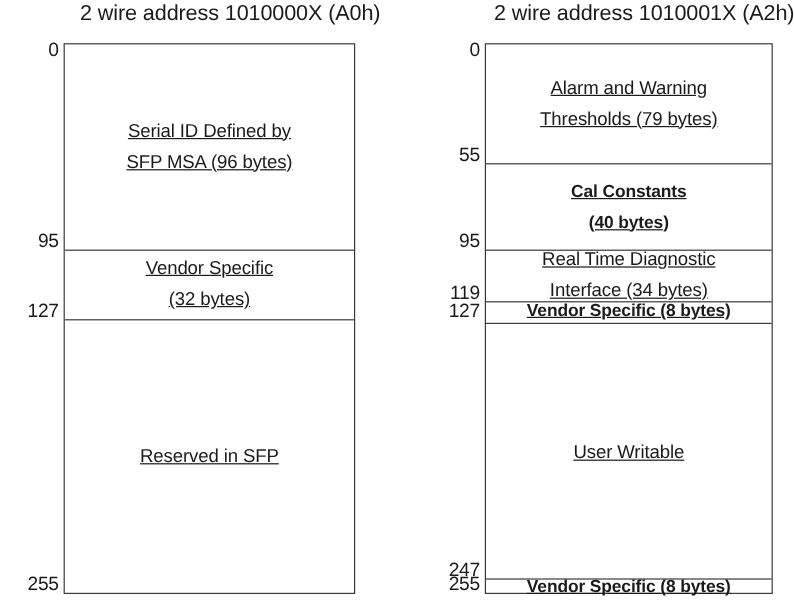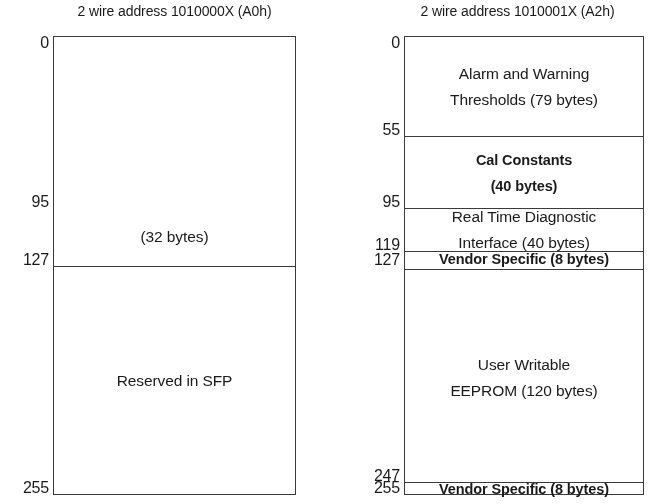--- a/index.html
+++ b/index.html
@@ -20,24 +20,24 @@
     position: absolute;
     top: 0;
     height: 504px;
   }
   #column-a0h { left: 0; width: 331px; }
   #column-a2h { left: 331px; width: 331px; }
 
   .map-header {
     position: absolute;
     top: 2px;
-    left: 16px;
+    left: 0;
     width: 331px;
-    text-align: center;
-    font-size: 14px;
+    text-align: right;
+    font-size: 18px;
     line-height: 18px;
     white-space: nowrap;
     letter-spacing: -0.1px;
   }
   #column-a0h .map-header { padding-right: 14px; box-sizing: border-box; }
   #column-a2h .map-header { padding-left: 10px; box-sizing: border-box; }
 
   
   .map-box {
     position: absolute;
@@ -60,41 +60,46 @@
     align-items: center;
     justify-content: center;
     text-align: center;
     font-size: 15.5px;
     line-height: 26px;
     letter-spacing: -0.1px;
   }
   .segment + .segment { border-top: 1.6px solid #3a3a3a; }
   .segment.bold { font-weight: bold; font-size: 14.5px; }
   .segment.single-line { line-height: 18px; align-items: center; }
-  .seg-line { display: block; white-space: nowrap; }
+  .seg-line { display: block; white-space: nowrap; text-decoration: underline; }
 
   
   .addr-label {
     position: absolute;
     width: 46px;
     text-align: right;
     font-size: 16px;
     line-height: 16px;
     letter-spacing: -0.2px;
   }
   #column-a0h .addr-label { left: 3px; }
   #column-a2h .addr-label { left: 23px; }
 </style>
 </head>
 <body>
 
 <div class="map-column" id="column-a0h">
   <div class="map-header">2 wire address 1010000X (A0h)</div>
   <div class="map-box">
+      <div class="segment" style="top: 0px; height: 171px;">
+        <span class="seg-line">Serial ID Defined by</span>
+        <span class="seg-line">SFP MSA (96 bytes)</span>
+      </div>
       <div class="segment" style="top: 171px; height: 57.6px;">
+        <span class="seg-line">Vendor Specific</span>
         <span class="seg-line">(32 bytes)</span>
       </div>
       <div class="segment" style="top: 228.6px; height: 230.4px;">
         <span class="seg-line">Reserved in SFP</span>
       </div>
     </div>
 <div class="addr-label" style="top: 35px;">0</div>
     <div class="addr-label" style="top: 194px;">95</div>
     <div class="addr-label" style="top: 251.6px;">127</div>
     <div class="addr-label" style="top: 480px;">255</div>
@@ -106,28 +111,27 @@
       <div class="segment" style="top: 0px; height: 99px;">
         <span class="seg-line">Alarm and Warning</span>
         <span class="seg-line">Thresholds (79 bytes)</span>
       </div>
       <div class="segment bold" style="top: 99px; height: 72px;">
         <span class="seg-line">Cal Constants</span>
         <span class="seg-line">(40 bytes)</span>
       </div>
       <div class="segment" style="top: 171px; height: 43.2px;">
         <span class="seg-line">Real Time Diagnostic</span>
-        <span class="seg-line">Interface (40 bytes)</span>
+        <span class="seg-line">Interface (34 bytes)</span>
       </div>
       <div class="segment bold single-line" style="top: 214.2px; height: 14.4px;">
         <span class="seg-line">Vendor Specific (8 bytes)</span>
       </div>
       <div class="segment" style="top: 232px; height: 216px;">
         <span class="seg-line">User Writable</span>
-        <span class="seg-line">EEPROM (120 bytes)</span>
       </div>
       <div class="segment bold single-line" style="top: 444.6px; height: 14.4px;">
         <span class="seg-line">Vendor Specific (8 bytes)</span>
       </div>
     </div>
 <div class="addr-label" style="top: 35px;">0</div>
     <div class="addr-label" style="top: 122px;">55</div>
     <div class="addr-label" style="top: 194px;">95</div>
     <div class="addr-label" style="top: 237.2px;">119</div>
     <div class="addr-label" style="top: 251.6px;">127</div>

